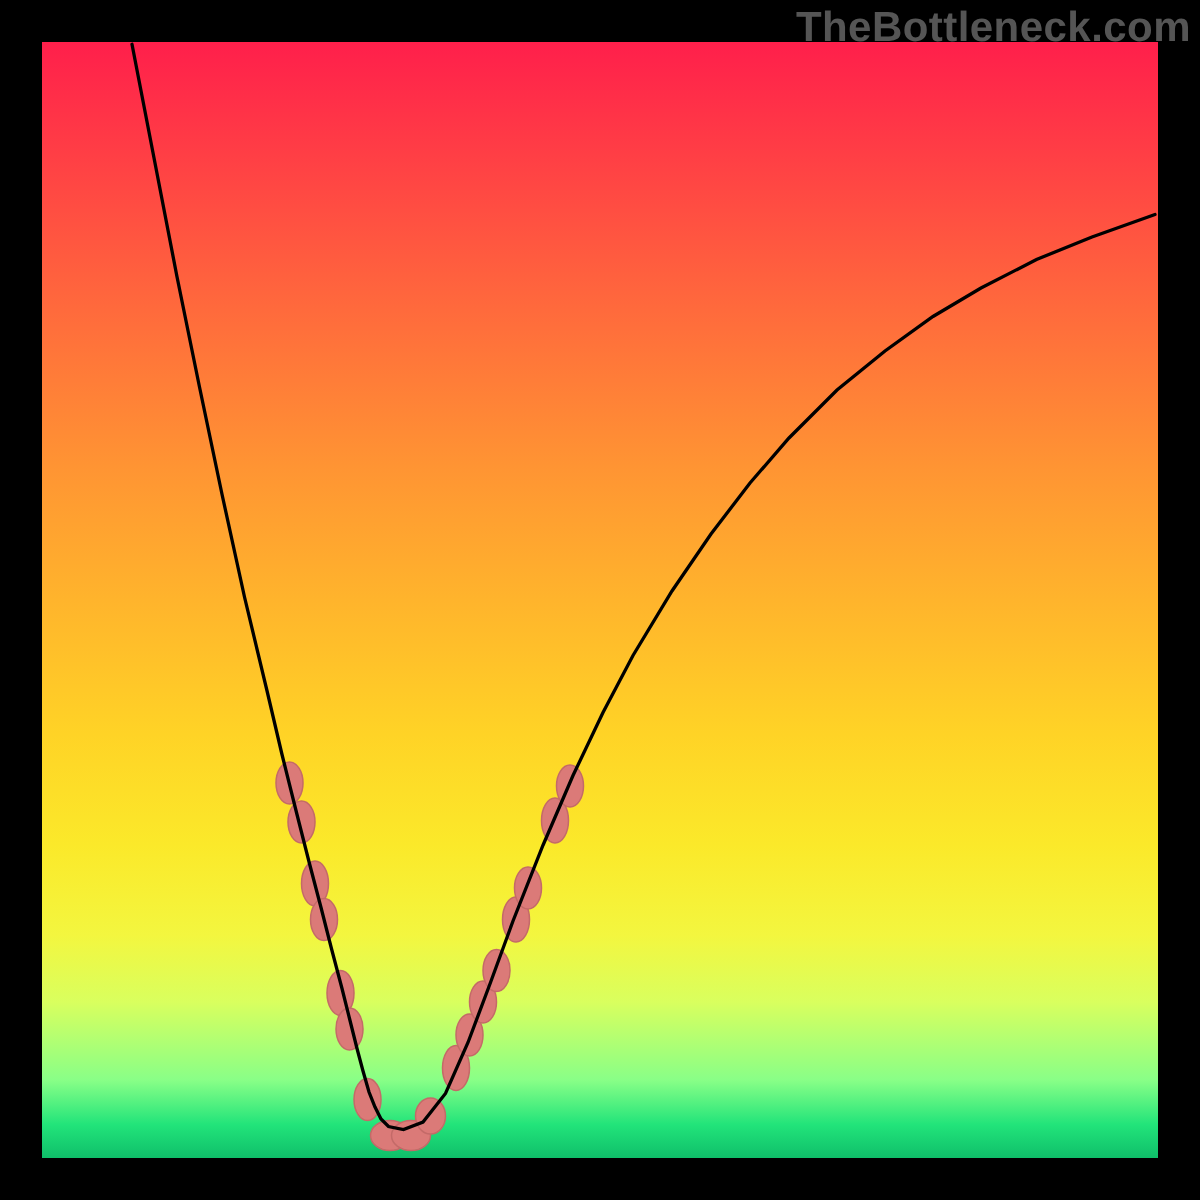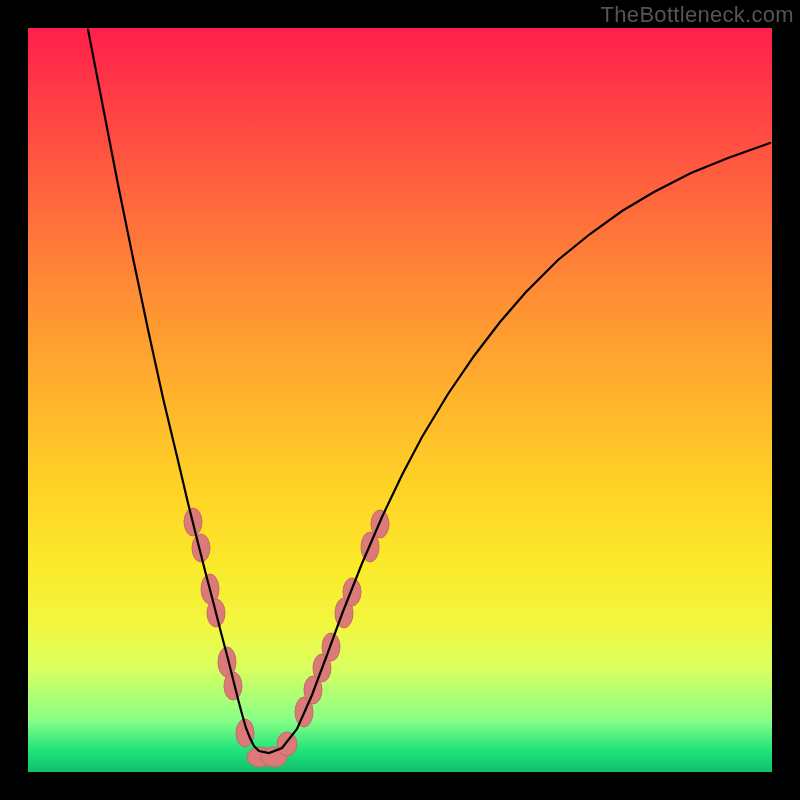--- a/index.html
+++ b/index.html
@@ -30,22 +30,22 @@
       #89ff87 93%,
       #22e47a 97%,
       #0fbf6a 100%
     );
   }
   .watermark {
     position: absolute;
     top: 2px;
     right: 6px;
     color: #555;
-    font-size: 22px;
-    font-weight: 400;
+    font-size: 28px;
+    font-weight: 700;
     letter-spacing: 0.3px;
     z-index: 10;
   }
   svg.plot {
     position: absolute;
     left: 0;
     top: 0;
     width: 744px;
     height: 744px;
   }

